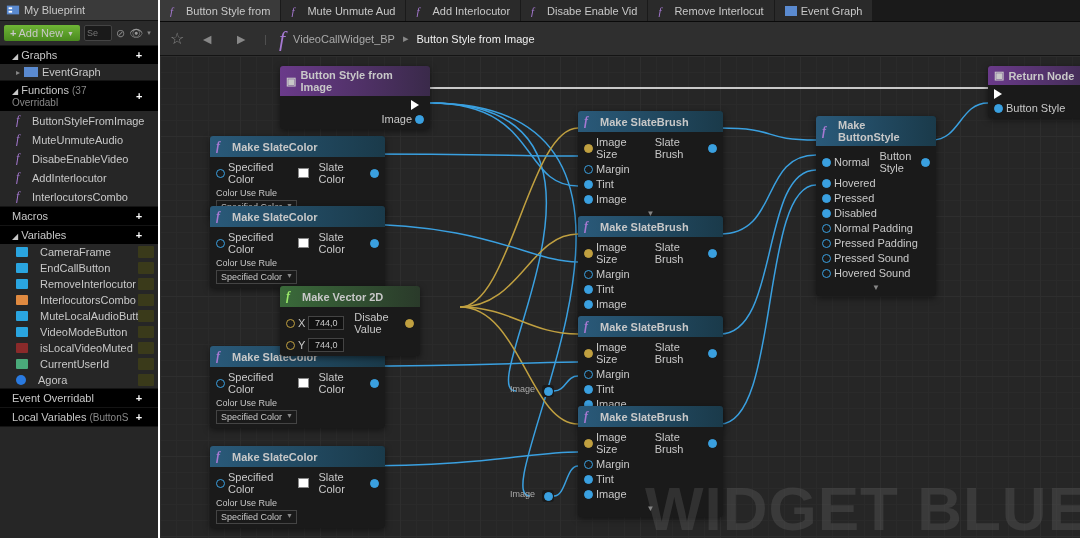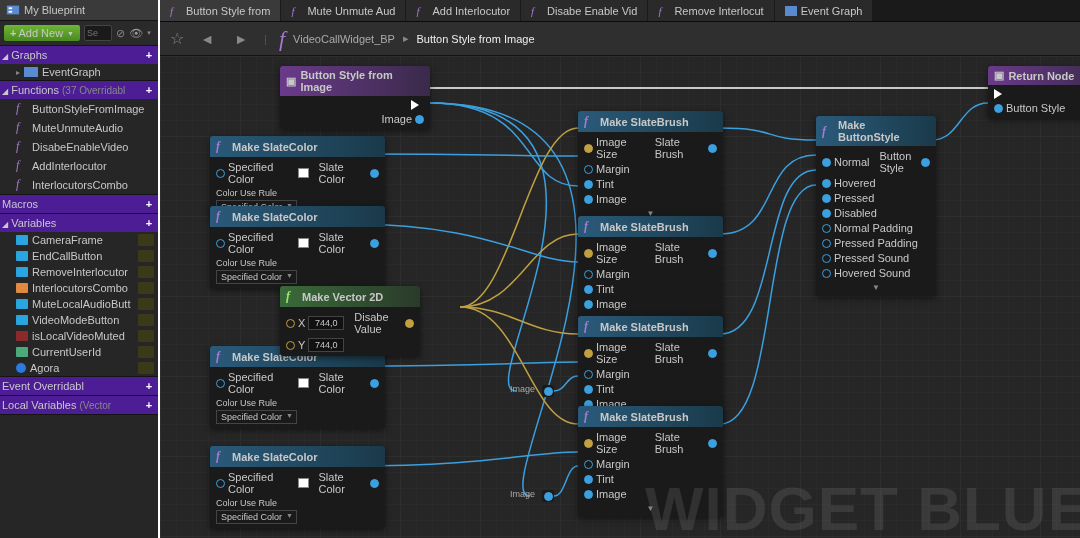--- a/index.html
+++ b/index.html
@@ -6,27 +6,27 @@
 body{width:1080px;height:538px;background:#1a1a1a;overflow:hidden;position:relative}
 .root{display:flex;width:100%;height:100%}
 .sidebar{width:160px;background:#262626;border-right:2px solid #ffffff;display:flex;flex-direction:column;overflow:hidden}
 .sb-top{background:#3a3a3a;padding:3px 6px;display:flex;align-items:center;gap:4px;border-bottom:1px solid #141414}
 .bp-icon{width:14px;height:14px;display:inline-flex}
 .sb-toolbar{background:#2a2a2a;padding:4px;display:flex;align-items:center;gap:4px;border-bottom:1px solid #141414}
 .add-new{background:linear-gradient(#6fb536,#4a8a1f);color:#fff;padding:2px 6px;border-radius:2px;display:flex;align-items:center;gap:2px;cursor:pointer}
 .search-box{width:28px;background:#1a1a1a;border:1px solid #444;border-radius:2px;height:16px;font-size:9px;padding:0 2px;color:#888}
 .eye-ico{opacity:.7}
 .sb-section{border-bottom:1px solid #141414}
-.sb-section-hdr{background:#4c1d95;padding:3px 2px;display:flex;align-items:center;justify-content:space-between;cursor:pointer}
+.sb-section-hdr{background:#000000;padding:3px 12px;display:flex;align-items:center;justify-content:space-between;cursor:pointer}
 .sb-section-hdr .plus{color:#fff;font-weight:bold;width:14px;text-align:center}
 .sb-item{padding:2px 4px 2px 16px;display:flex;align-items:center;gap:4px;cursor:pointer}
 .fn-ico{color:#a679d2;font-style:italic;font-family:Georgia,serif;font-size:12px;width:12px}
 .var-dot{width:12px;height:10px;border-radius:1px}
 .var-row{display:flex;align-items:center;justify-content:space-between;padding:2px 4px 2px 16px}
-.var-row-l{display:flex;align-items:center;gap:4px}
+.var-row-l{display:flex;align-items:center;gap:12px}
 .eye-slot{width:16px;height:12px;background:#3a3a1a;border-radius:1px}
 .count-dim{color:#888;font-size:10px}
 
 .main{flex:1;display:flex;flex-direction:column;position:relative;background:#262626}
 .tabs{display:flex;background:#1a1a1a;height:22px;border-bottom:1px solid #0a0a0a}
 .tab{padding:3px 10px;background:#2a2a2a;margin-right:1px;display:flex;align-items:center;gap:4px;cursor:pointer;font-size:10px;max-width:130px;white-space:nowrap;overflow:hidden}
 .tab.active{background:#3a3a3a}
 .tab .fn-ico{font-size:11px}
 .tab .eg-ico{width:12px;height:10px;background:#5a8ad0}
 
@@ -214,21 +214,21 @@
     </div>
 
     <div class="sb-section">
       <div class="sb-section-hdr">
         <span><span>Event Overridabl</span></span>
           <span class="plus">+</span>
       </div>
     </div>
     <div class="sb-section">
       <div class="sb-section-hdr">
-        <span><span>Local Variables</span> <span class="count-dim">(Vector</span></span>
+        <span><span>Local Variables</span> <span class="count-dim">(ButtonS</span></span>
           <span class="plus">+</span>
       </div>
     </div>
   </div>
 
   <div class="main">
     <div class="tabs" id="tabs">
         <div class="tab active">
           <span class="fn-ico">f</span>
           <span>Button Style from</span>

